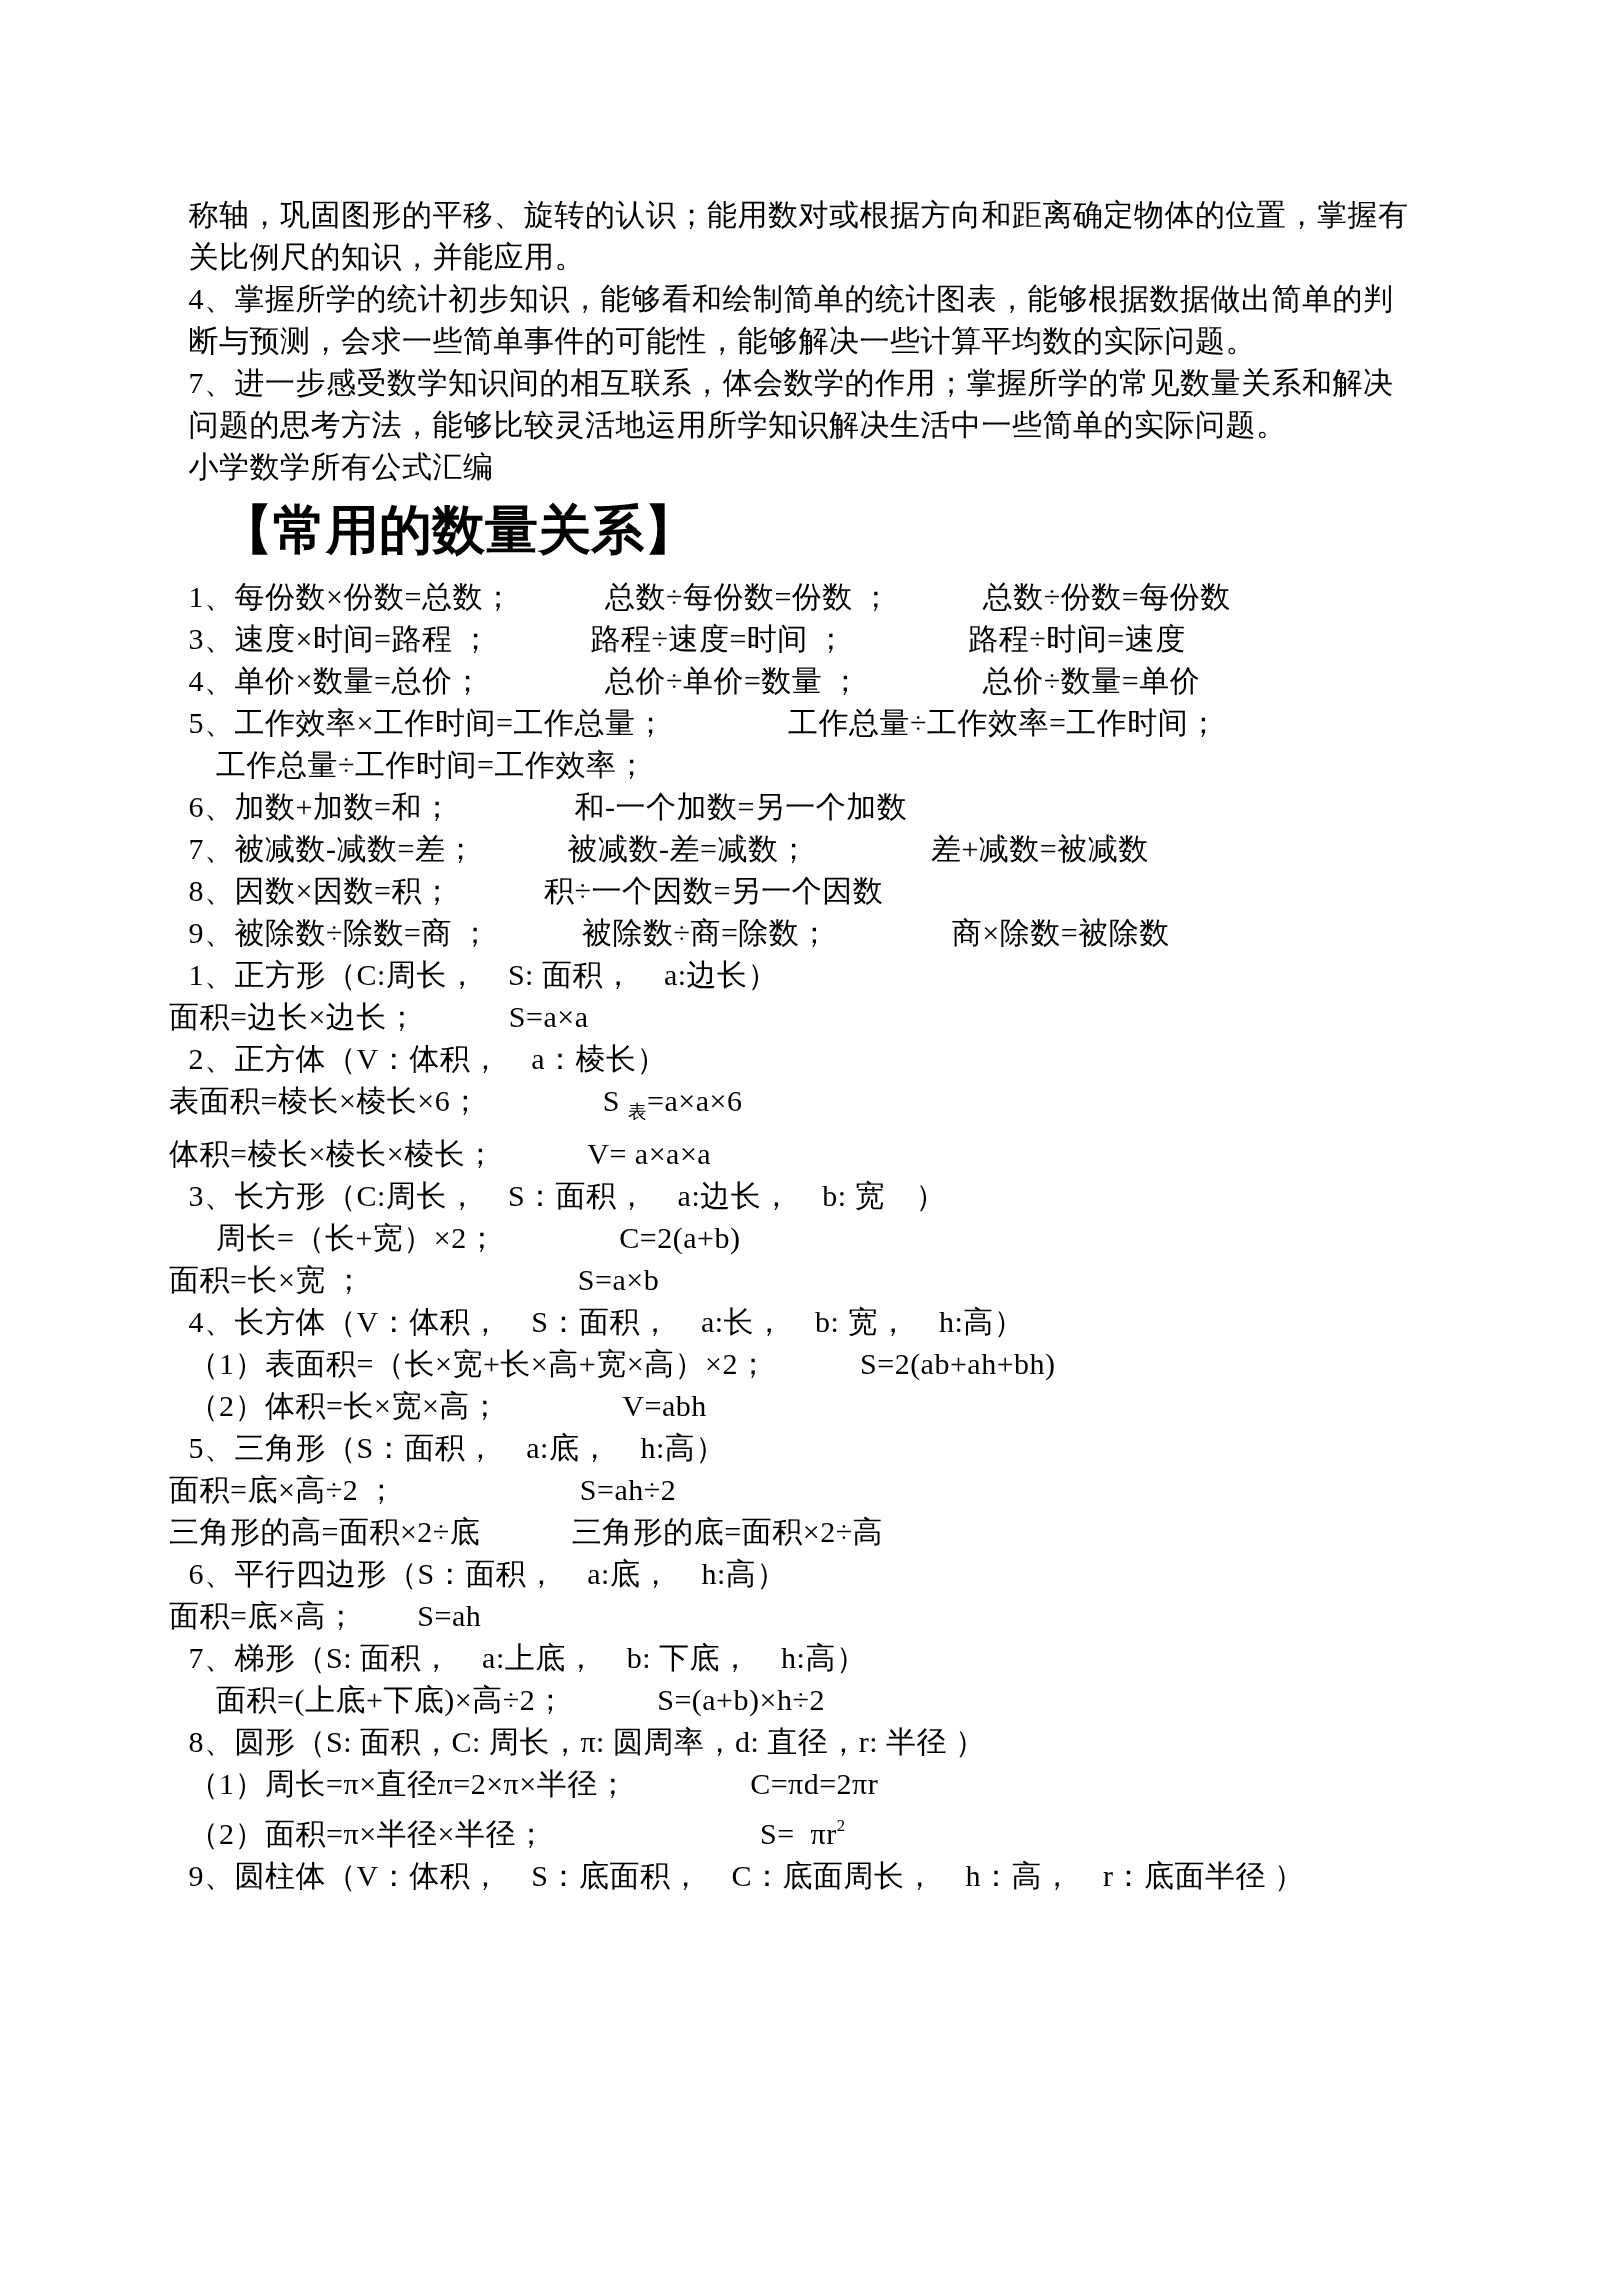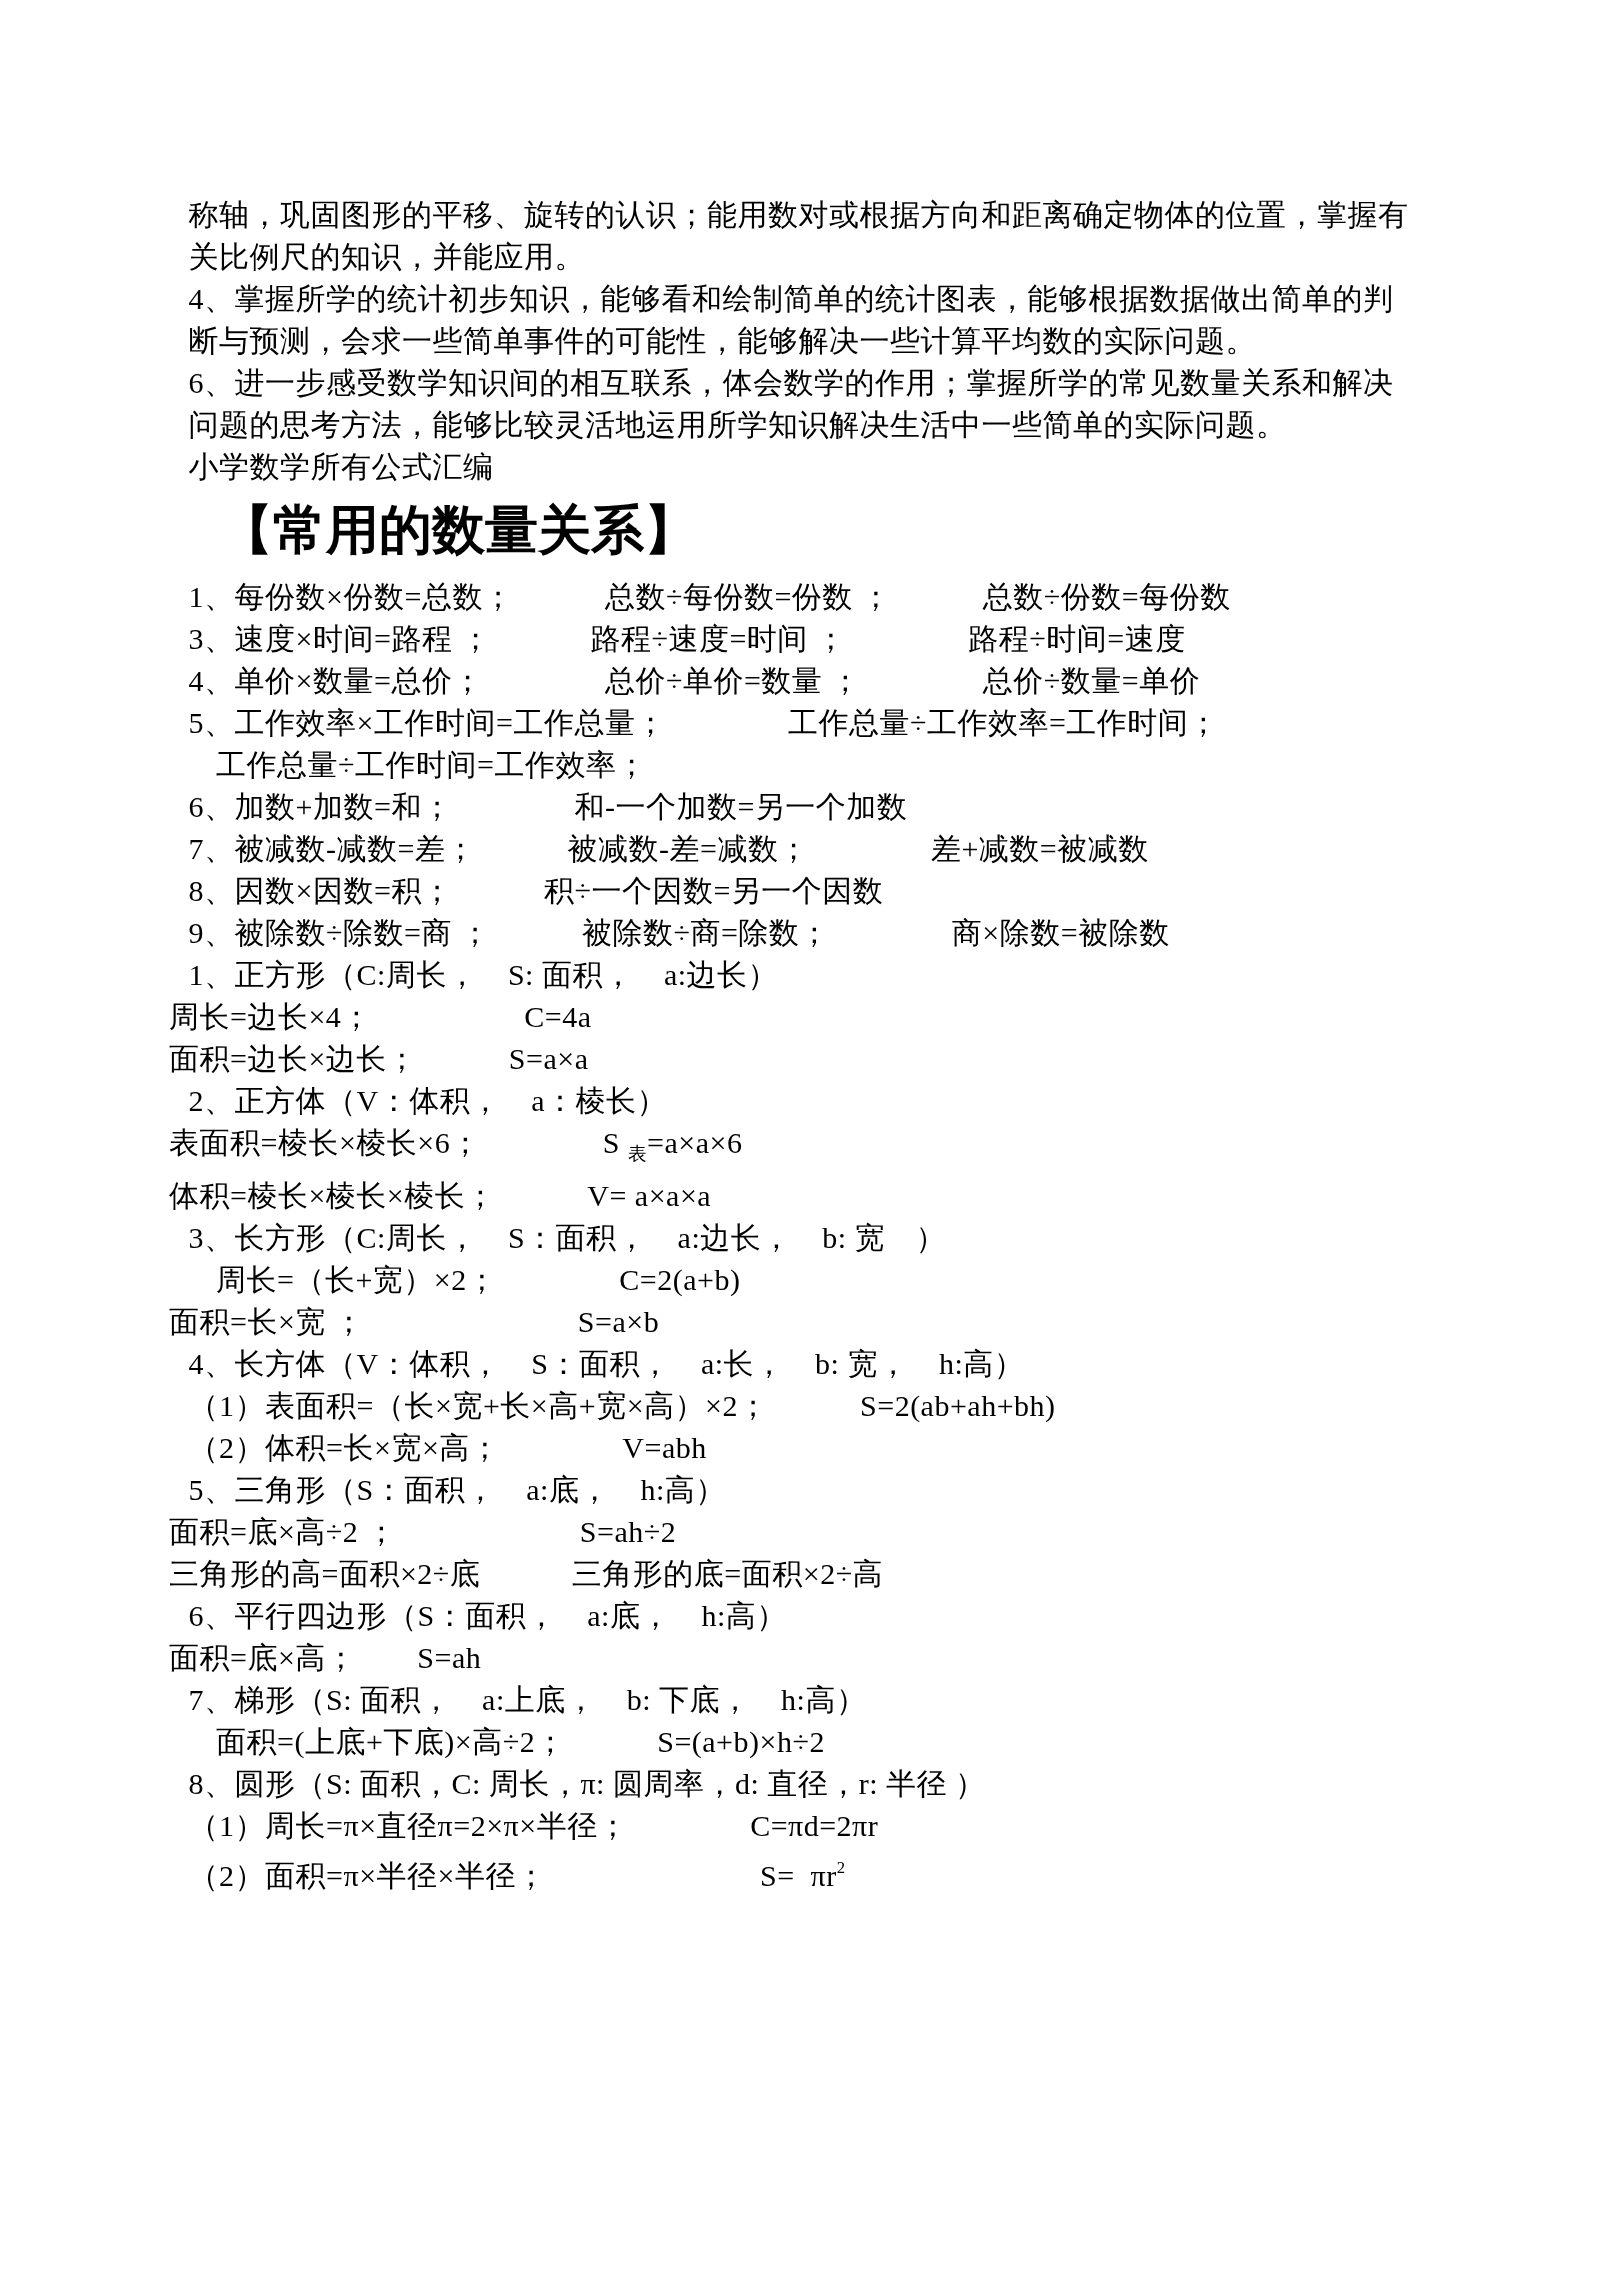--- a/index.html
+++ b/index.html
@@ -47,39 +47,38 @@
 </head>
 <body>
 
 <div class="page">
   <div class="content">
 
     <p class="ln ind1">称轴，巩固图形的平移、旋转的认识；能用数对或根据方向和距离确定物体的位置，掌握有</p>
     <p class="ln ind1">关比例尺的知识，并能应用。</p>
     <p class="ln ind1">4、掌握所学的统计初步知识，能够看和绘制简单的统计图表，能够根据数据做出简单的判</p>
     <p class="ln ind1">断与预测，会求一些简单事件的可能性，能够解决一些计算平均数的实际问题。</p>
-    <p class="ln ind1">6、进一步感受数学知识间的相互联系，体会数学的作用；掌握所学的常见数量关系和解决</p>
+    <p class="ln ind1">7、进一步感受数学知识间的相互联系，体会数学的作用；掌握所学的常见数量关系和解决</p>
     <p class="ln ind1">问题的思考方法，能够比较灵活地运用所学知识解决生活中一些简单的实际问题。</p>
     <p class="ln ind1">小学数学所有公式汇编</p>
 
     <h1 class="heading">【常用的数量关系】</h1>
 
     <p class="ln ind1">1、每份数×份数=总数；　　　总数÷每份数=份数 ；　　　总数÷份数=每份数</p>
     <p class="ln ind1">3、速度×时间=路程 ；　　　 路程÷速度=时间 ；　　　　路程÷时间=速度</p>
     <p class="ln ind1">4、单价×数量=总价；　　　　总价÷单价=数量 ；　　　　总价÷数量=单价</p>
     <p class="ln ind1">5、工作效率×工作时间=工作总量；　　　　工作总量÷工作效率=工作时间；</p>
     <p class="ln ind2">工作总量÷工作时间=工作效率；</p>
     <p class="ln ind1">6、加数+加数=和；　　　　和-一个加数=另一个加数</p>
     <p class="ln ind1">7、被减数-减数=差；　　　被减数-差=减数；　　　　差+减数=被减数</p>
     <p class="ln ind1">8、因数×因数=积；　　　积÷一个因数=另一个因数</p>
     <p class="ln ind1">9、被除数÷除数=商 ；　　　被除数÷商=除数；　　　　商×除数=被除数</p>
 
 
     <p class="ln ind1">1、正方形（C:周长，　S: 面积，　a:边长）</p>
-    <p class="ln">周长=边长×4；　　　　　C=4a</p>
     <p class="ln">面积=边长×边长；　　　S=a×a</p>
     <p class="ln ind1">2、正方体（V：体积，　a：棱长）</p>
 
     <p class="ln"><span>表面积=棱长×棱长×6；　　　　</span><span>S </span><span class="sub">表</span><span>=a×a×6</span></p>
 
     <p class="ln">体积=棱长×棱长×棱长；　　　V= a×a×a</p>
     <p class="ln ind1">3、长方形（C:周长，　S：面积，　a:边长，　b: 宽　）</p>
     <p class="ln ind2">周长=（长+宽）×2；　　　　C=2(a+b)</p>
     <p class="ln">面积=长×宽 ；　　　　　　　S=a×b</p>
     <p class="ln ind1">4、长方体（V：体积，　S：面积，　a:长，　b: 宽，　h:高）</p>

